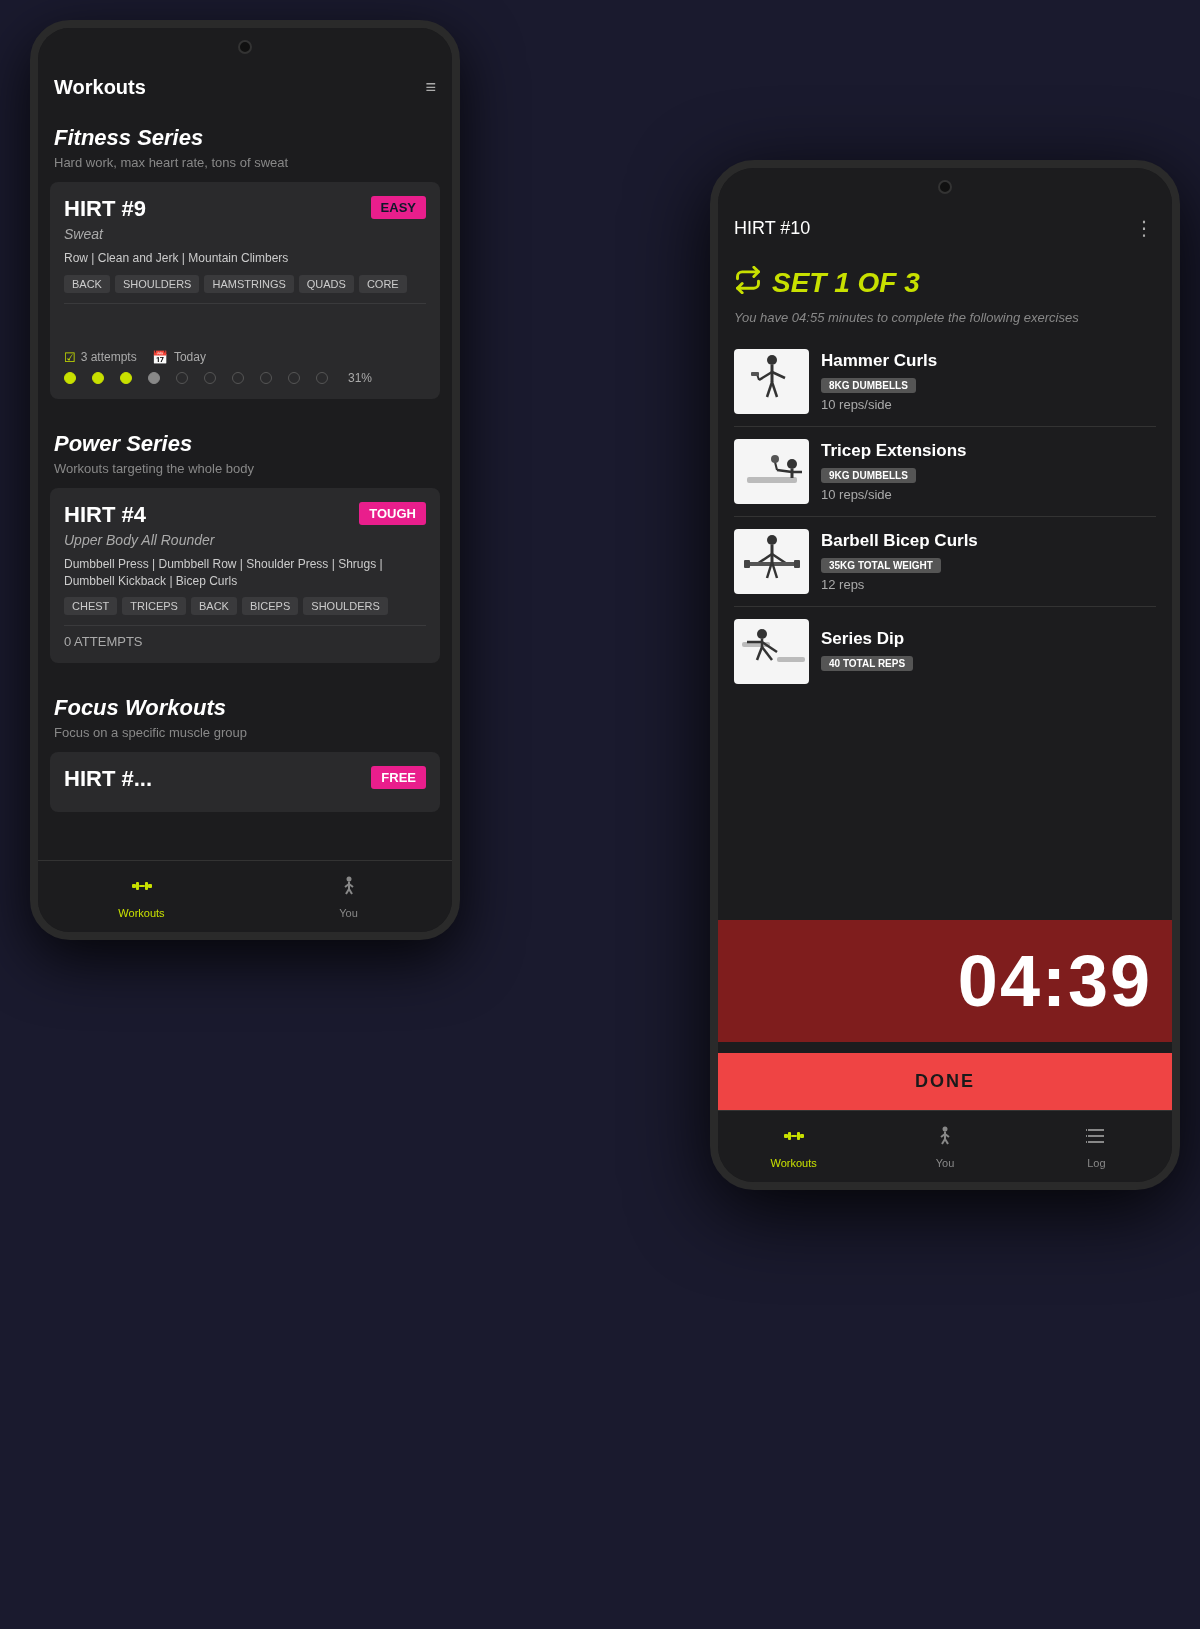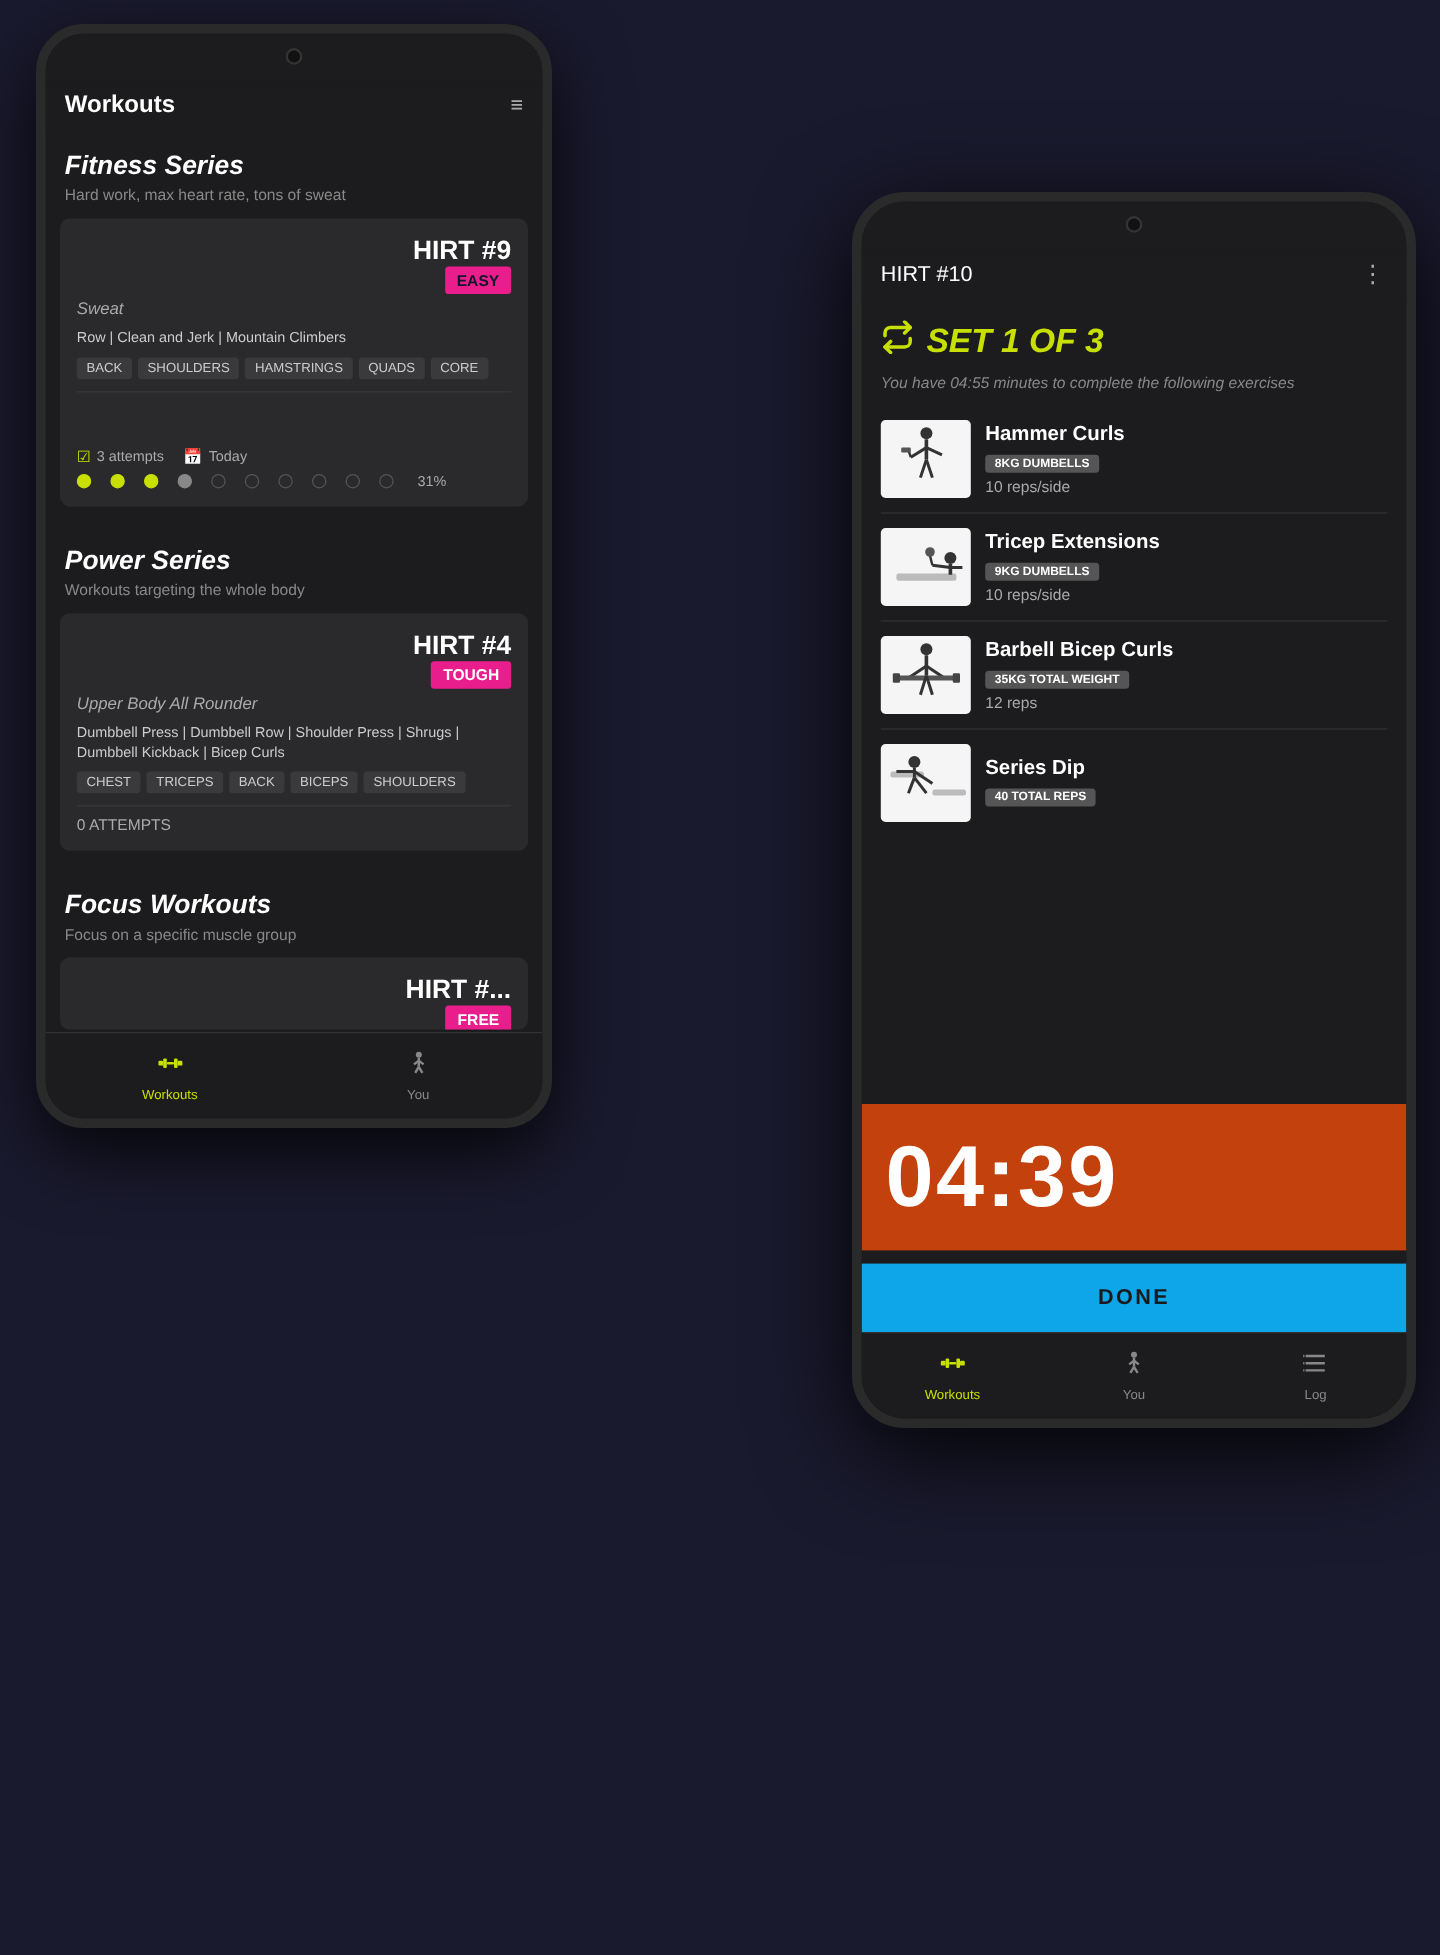--- a/index.html
+++ b/index.html
@@ -112,24 +112,23 @@
     
     .workout-card {
       background: #2a2a2c;
       margin: 0 12px 16px;
       border-radius: 8px;
       padding: 14px;
     }
 
     .card-header {
       display: flex;
-      align-items: flex-end;
+      align-items: flex-start;
       justify-content: space-between;
       margin-bottom: 4px;
-      flex-direction: column;
     }
 
     .card-title {
       color: #ffffff;
       font-size: 22px;
       font-weight: 700;
     }
 
     .badge {
       padding: 4px 10px;
@@ -379,43 +378,43 @@
       font-weight: 600;
     }
 
     .exercise-reps {
       color: #aaa;
       font-size: 13px;
     }
 
     
     .timer-area {
-      background: #c2410c;
+      background: #7f1d1d;
       padding: 20px;
-      text-align: left;
+      text-align: right;
       position: absolute;
       bottom: 140px;
       left: 0;
       right: 0;
     }
 
     .timer-display {
       color: #ffffff;
       font-size: 72px;
       font-weight: 700;
       letter-spacing: 2px;
     }
 
     
     .done-button {
       position: absolute;
       bottom: 72px;
       left: 0;
       right: 0;
-      background: #0ea5e9;
+      background: #ef4444;
       color: #1a1a1a;
       font-size: 18px;
       font-weight: 700;
       text-align: center;
       padding: 18px;
       letter-spacing: 2px;
       cursor: pointer;
     }
 
     

